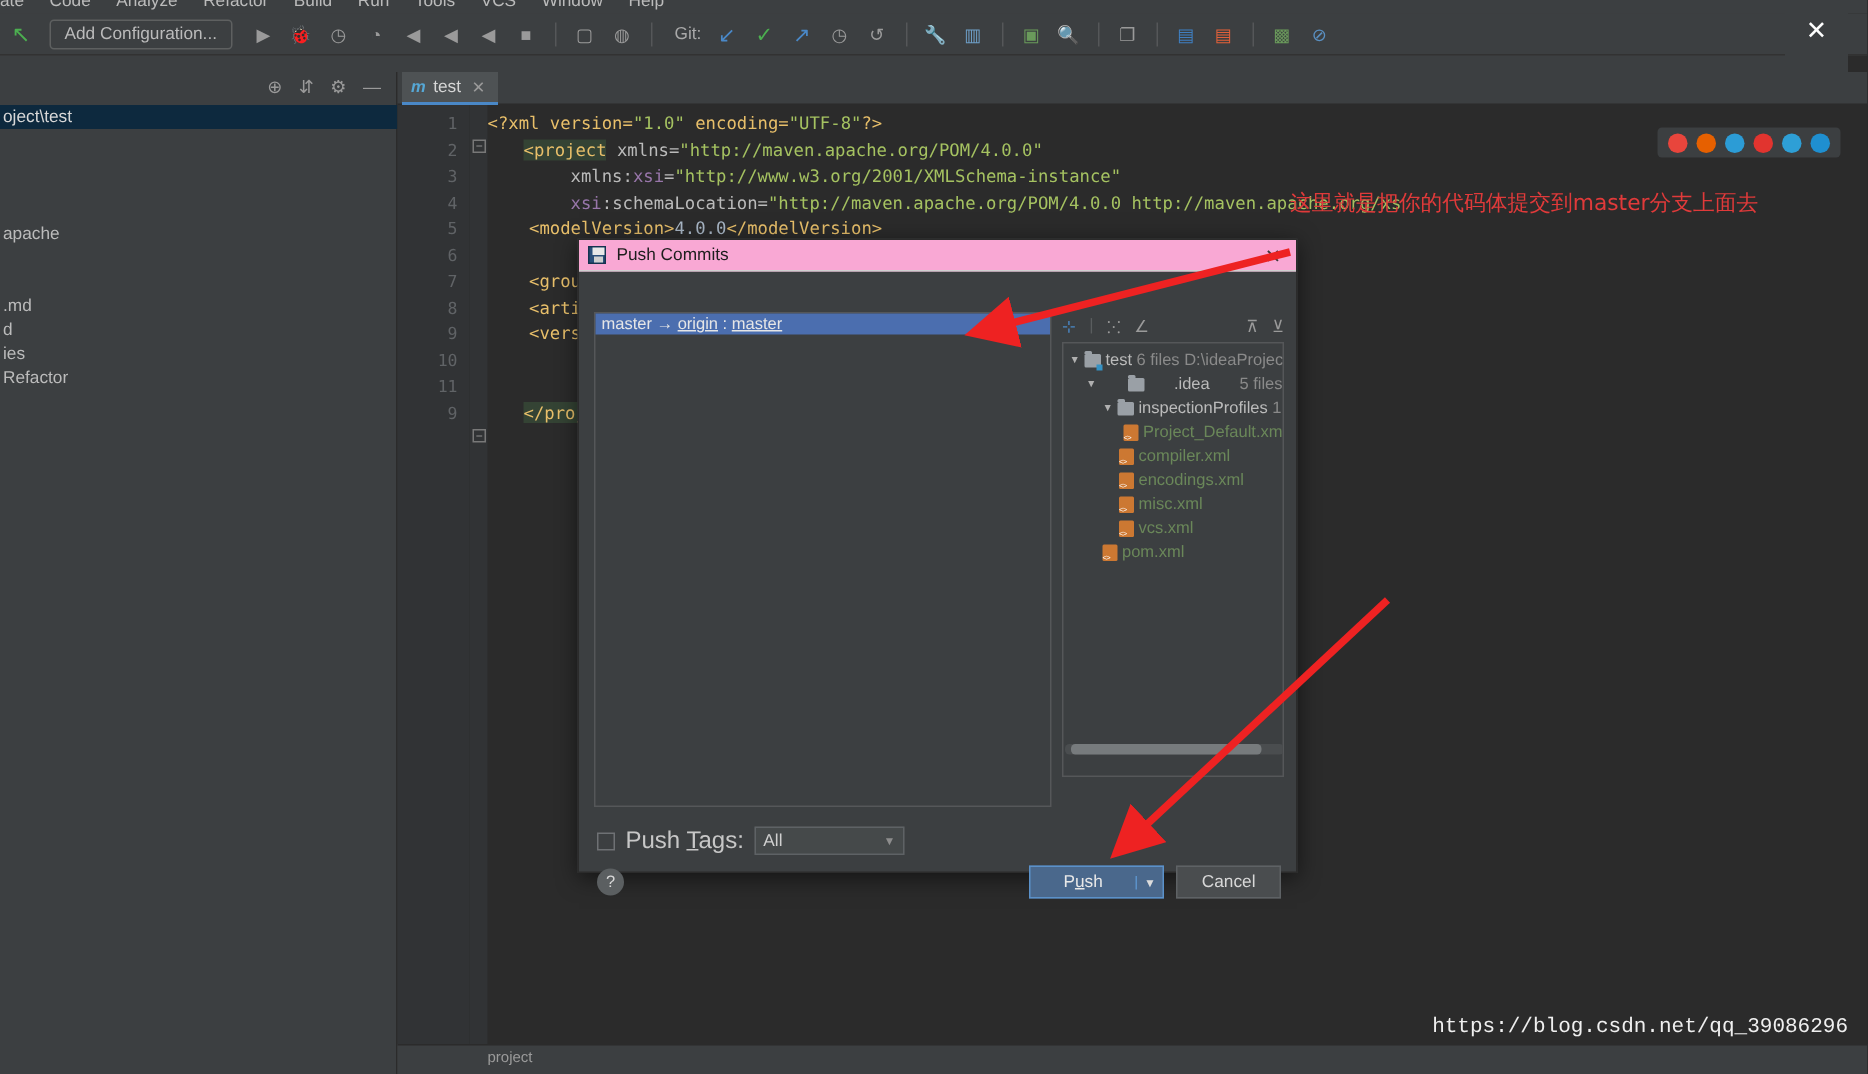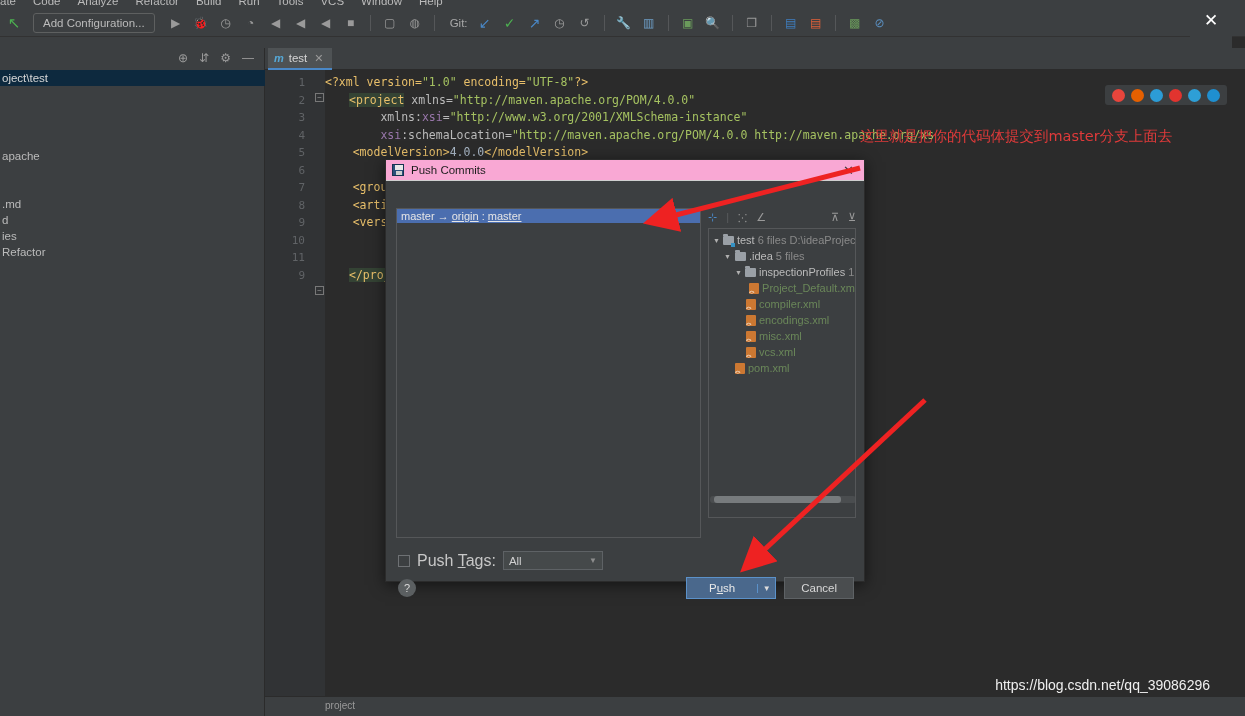--- a/index.html
+++ b/index.html
@@ -117,22 +117,22 @@
     color: #e03a3a; font-size: 14.5px; line-height: 21px;
     font-family: "DejaVu Sans", sans-serif;
   }
 
   .statusbar {
     position: absolute; left: 265px; bottom: 0; width: 980px; height: 20px;
     background: #3c3f41; border-top: 1px solid #2b2b2b;
   }
   .statusbar .st { position: absolute; left: 60px; top: 3px; font-size: 10px; color: #9a9a9a; }
   .watermark {
-    position: absolute; right: 22px; bottom: 23px;
-    color: #efefef; font-size: 14px; font-family: Liberation Sans, sans-serif;
+    position: absolute; right: 0; bottom: 23px;
+    color: #efefef; font-size: 14px; font-family: Liberation Mono, monospace;
   }
 
   
   .dialog {
     position: absolute; left: 385px; top: 159px; width: 480px; height: 423px;
     background: #3c3f41; border: 1px solid #2b2b2b;
     box-shadow: 0 3px 14px rgba(0,0,0,.55);
   }
   .dlg-title {
     height: 21px; background: #f9a8d4; display: flex; align-items: center;
@@ -405,21 +405,21 @@
           <span>⊻</span>
         </div>
         <div class="tree-area">
           <div id="tree-nodes" style="padding-top:3px;">
               <div class="tnode" style="padding-left: 4px;">
                 <span class="tri">▼</span>
                 <span class="folder mod"></span>
                 <span>test</span>
                 <span class="tdim">6 files  D:\ideaProject\t</span>
               </div>
-              <div class="tnode" style="padding-left: 15px;">
+              <div class="tnode" style="padding-left: 15px; justify-content: space-between;">
                 <span class="tri">▼</span>
                 <span class="folder"></span>
                 <span>.idea</span>
                 <span class="tdim">5 files</span>
               </div>
               <div class="tnode" style="padding-left: 26px;">
                 <span class="tri">▼</span>
                 <span class="folder"></span>
                 <span>inspectionProfiles</span>
                 <span class="tdim">1 f</span>

